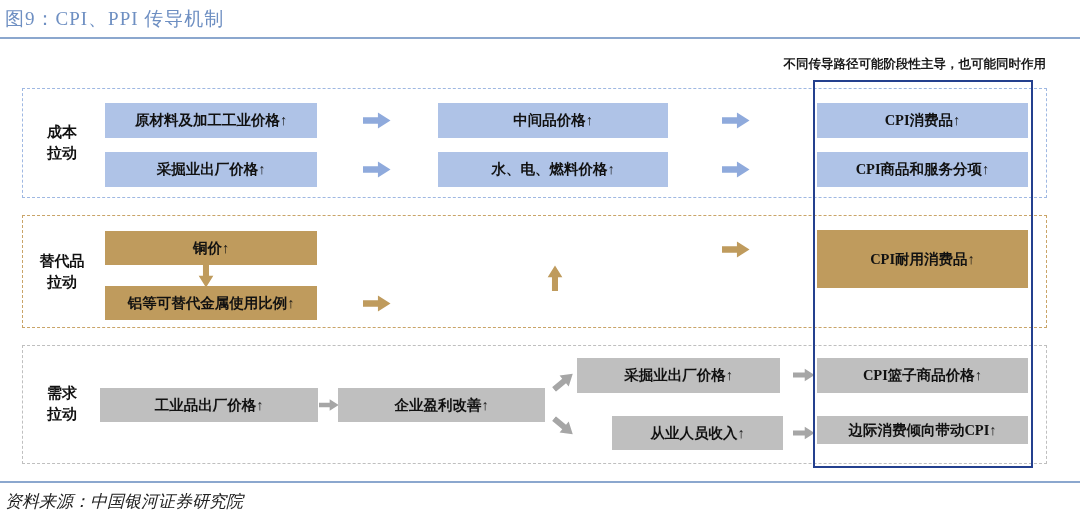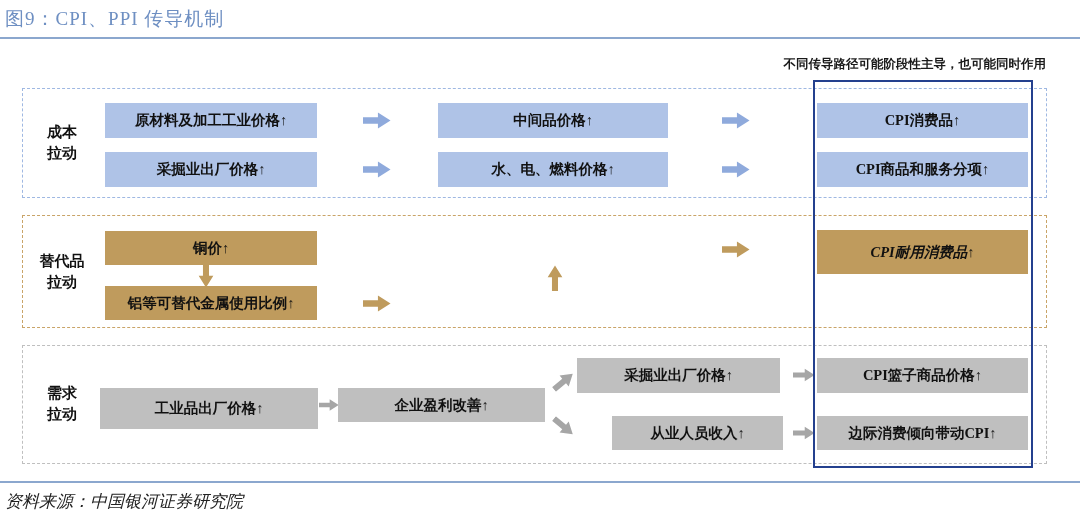--- a/index.html
+++ b/index.html
@@ -105,27 +105,27 @@
   <span class="arrow c-substitute rotn90" style="left:542px; top:270px;">
       <svg width="26" height="16" viewBox="0 0 30 18">
         <polygon points="0,5.5 16,5.5 16,0.5 29.5,9 16,17.5 16,12.5 0,12.5"></polygon>
       </svg>
     </span>
   <span class="arrow c-substitute" style="left:722px; top:241px;">
       <svg width="28" height="17" viewBox="0 0 30 18">
         <polygon points="0,5.5 16,5.5 16,0.5 29.5,9 16,17.5 16,12.5 0,12.5"></polygon>
       </svg>
     </span>
-  <div class="node substitute" style="left:817px; top:230px; width:211px; height:44px;font-style:italic;">CPI耐用消费品↑</div>
+  <div class="node substitute" style="left:817px; top:230px; width:211px; height:58px;">CPI耐用消费品↑</div>
 
   <div class="section sec-demand"></div>
   <div class="sec-label" style="left:62px; top:404px;">需求
 拉动</div>
 
-  <div class="node demand" style="left:100px; top:388px; width:218px; height:41px;">工业品出厂价格↑</div>
+  <div class="node demand" style="left:100px; top:388px; width:218px; height:34px;">工业品出厂价格↑</div>
   <span class="arrow c-demand" style="left:319px; top:398px;">
       <svg width="20" height="14" viewBox="0 0 30 18">
         <polygon points="0,5.5 16,5.5 16,0.5 29.5,9 16,17.5 16,12.5 0,12.5"></polygon>
       </svg>
     </span>
   <div class="node demand" style="left:338px; top:388px; width:207px; height:34px;">企业盈利改善↑</div>
   <span class="arrow c-demand rotn40" style="left:551px; top:374px;">
       <svg width="25" height="15" viewBox="0 0 30 18">
         <polygon points="0,5.5 16,5.5 16,0.5 29.5,9 16,17.5 16,12.5 0,12.5"></polygon>
       </svg>
@@ -141,20 +141,20 @@
       <svg width="22" height="14" viewBox="0 0 30 18">
         <polygon points="0,5.5 16,5.5 16,0.5 29.5,9 16,17.5 16,12.5 0,12.5"></polygon>
       </svg>
     </span>
   <span class="arrow c-demand" style="left:793px; top:426px;">
       <svg width="22" height="14" viewBox="0 0 30 18">
         <polygon points="0,5.5 16,5.5 16,0.5 29.5,9 16,17.5 16,12.5 0,12.5"></polygon>
       </svg>
     </span>
   <div class="node demand" style="left:817px; top:358px; width:211px; height:35px;">CPI篮子商品价格↑</div>
-  <div class="node demand" style="left:817px; top:416px; width:211px; height:34px;">边际消费倾向带动CPI↑</div>
+  <div class="node demand" style="left:817px; top:416px; width:211px; height:28px;">边际消费倾向带动CPI↑</div>
 
   <div class="highlight"></div>
 
   <div class="rule rule-bottom"></div>
   <div class="source">资料来源：中国银河证券研究院</div>
 
 </div>
 
 </body></html>

